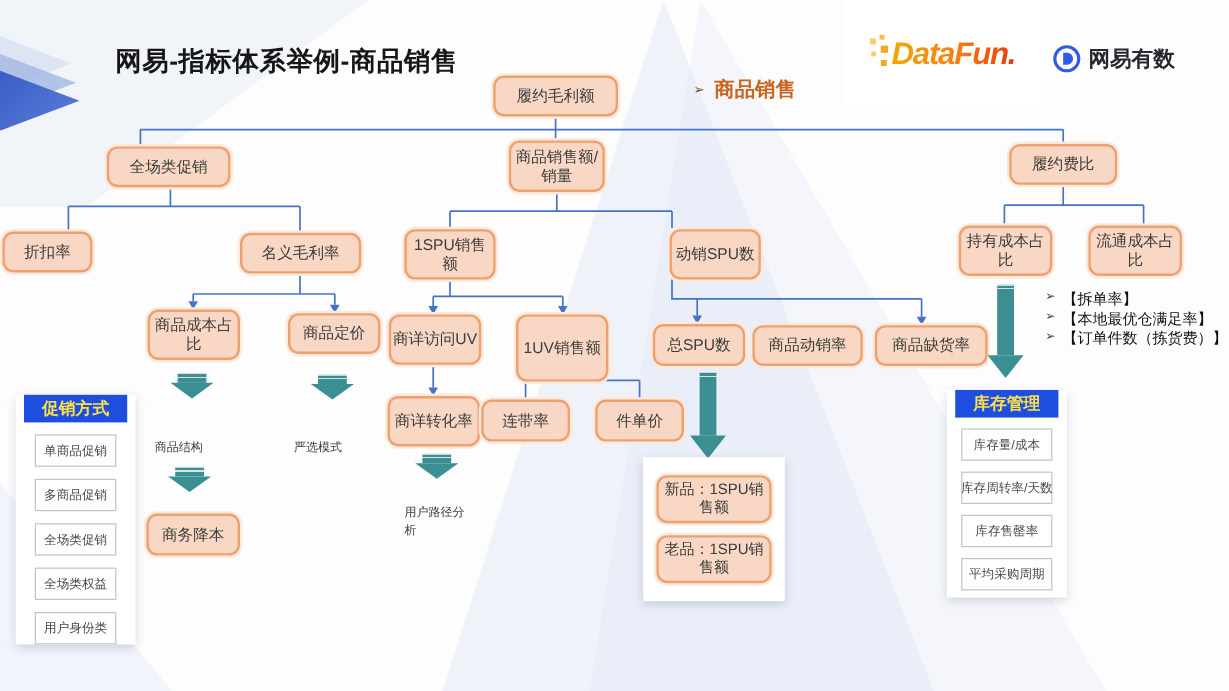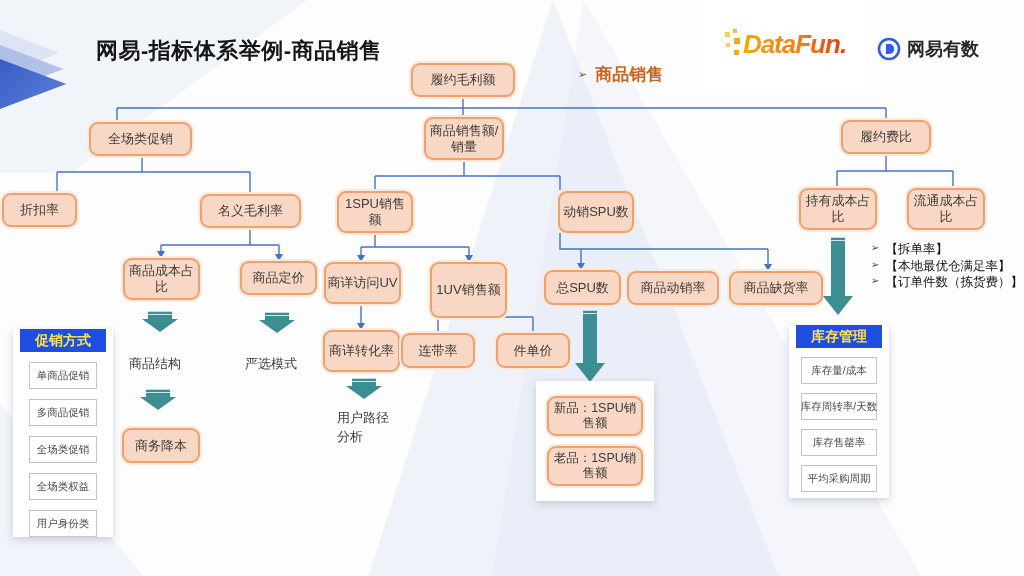--- a/index.html
+++ b/index.html
@@ -27,21 +27,21 @@
   .df-text{font-size:26px;font-weight:bold;font-style:italic;background:linear-gradient(90deg,#f2a900 0%,#f97b16 55%,#e93a0e 100%);-webkit-background-clip:text;background-clip:text;color:transparent;-webkit-text-fill-color:transparent;letter-spacing:-1px;}
   .nelogo{position:absolute;left:877px;top:37px;display:flex;align-items:center;gap:6px;text-align:center;}
   .nelogo .netext{font-size:18px;font-weight:bold;color:#26282e;}
   .wires{position:absolute;left:0;top:0;}
   .node{position:absolute;display:flex;align-items:center;justify-content:center;text-align:center;background:#f8d8c4;border:2px solid #eda170;border-radius:9px;box-shadow:0 0 0 2px #fbe9dc;font-size:13px;color:#3c3c3c;line-height:1.2;padding:1px;box-sizing:border-box;}
   .tarrow{position:absolute;display:flex;flex-direction:column;align-items:center;}
   .t-bar{background:linear-gradient(#c2dadb 0 1px,#3b8e92 1px 3px,#d2e4e5 3px 4px,#3b8e92 4px 100%);}
   .t-bar.sm{width:24px;height:8px;}
   .t-head.sm{width:0;height:0;border-left:18px solid transparent;border-right:18px solid transparent;border-top:13px solid #3b8e92;}
   .t-head.lg{width:0;height:0;border-left:15px solid transparent;border-right:15px solid transparent;border-top:19px solid #3b8e92;}
-  .plainlabel{position:absolute;font-size:13px;color:#3c3c3c;line-height:1.45;}
+  .plainlabel{position:absolute;font-size:10px;color:#3c3c3c;line-height:1.45;margin-top:12px;}
   .panel{position:absolute;background:#fff;box-shadow:0 3px 8px rgba(110,120,145,.3);display:flex;flex-direction:column;align-items:center;box-sizing:border-box;}
   .panel-header{background:#1d4ee0;color:#fde047;font-size:14px;font-weight:bold;width:86px;height:23px;display:flex;align-items:center;justify-content:center;flex:none;}
   .panel-item{width:66px;height:25px;border:1px solid #c4c4c4;background:#fff;display:flex;align-items:center;justify-content:center;font-size:10.5px;color:#4a4a4a;margin-top:10px;flex:none;white-space:nowrap;}
   .panel.promo .panel-item:first-of-type{margin-top:6px;}
   .panel.inv .panel-item{width:74px;margin-top:9px;}
   .panel.inv .panel-item:first-of-type{margin-top:7px;}
   .card{position:absolute;background:#fff;box-shadow:0 3px 8px rgba(110,120,145,.3);display:flex;flex-direction:column;align-items:center;box-sizing:border-box;padding-top:15px;}
   .card .node{position:static;width:96px;height:40px;font-size:12.5px;flex:none;}
   .card .node + .node{margin-top:10px;}
   .bullets{position:absolute;left:871px;top:241px;}

